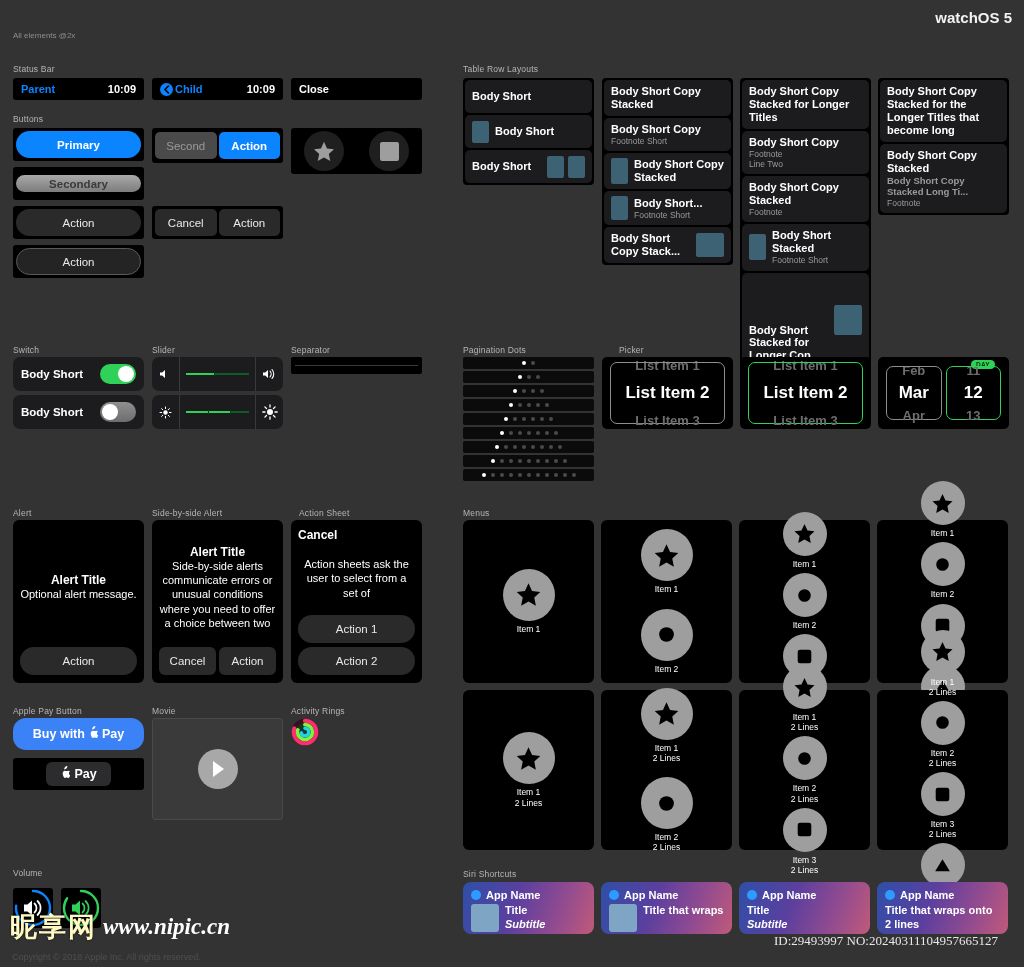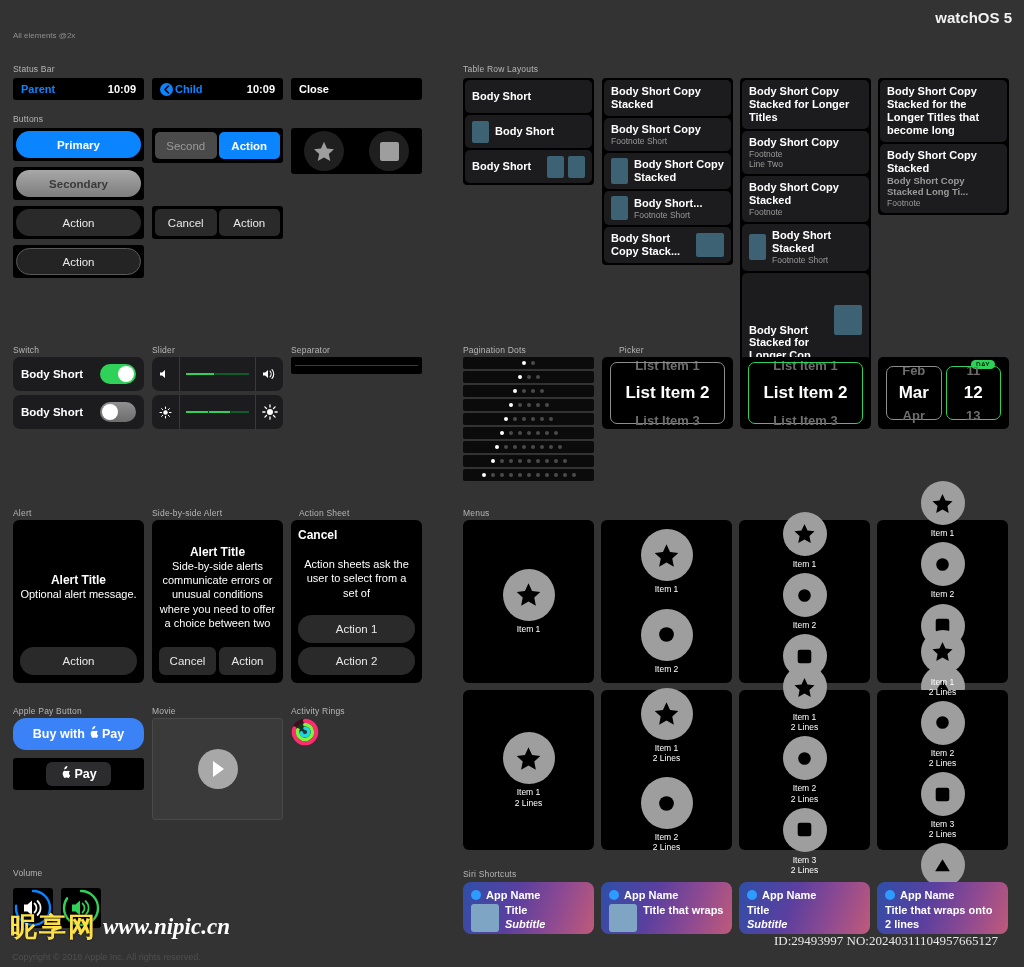--- a/index.html
+++ b/index.html
@@ -104,21 +104,21 @@
   .siri-body { display:flex; gap:6px; margin-top:3px;}
   .siri-thumb { width:28px; height:28px; background:#7ea6c4; border-radius:3px; flex:none;}
   .siri-txt .t { font-size:11px; font-weight:bold; line-height:1.25;}
   .siri-txt .s { font-size:11px; font-style:italic; font-weight:bold; line-height:1.25;}
 
   
   .volbox { width:40px; height:40px; background:#000; border-radius:3px; display:flex; align-items:center; justify-content:center;}
 
   
   .wm { position:absolute; left:10px; bottom:22px; display:flex; align-items:center; gap:6px; pointer-events:none;}
-  .wm-cn { font-size:27px; font-weight:bold; color:#fde047; letter-spacing:2px; font-family:"DejaVu Sans", sans-serif; text-shadow:0 0 2px #000;}
+  .wm-cn { font-size:27px; font-weight:bold; color:#fef9c3; letter-spacing:2px; font-family:"DejaVu Sans", sans-serif; text-shadow:0 0 2px #000;}
   .wm-url { font-size:23px; font-style:italic; font-weight:bold; color:#fff; font-family:"Liberation Serif", serif;}
   .copyr { position:absolute; left:12px; bottom:5px; font-size:9px; color:#4f4f4f;}
   .idline { position:absolute; right:26px; bottom:18px; font-size:13px; color:#e8e8e8; font-family:"Liberation Serif", serif;}
 </style>
 </head>
 <body>
 
 <div class="page">
 
   <div class="hdr-sub">All elements @2x</div>
@@ -141,21 +141,21 @@
   <div class="sb" style="position:absolute;left:291px;top:78px;width:131px;">
     <span class="cl">Close</span>
   </div>
 
   <div class="sec-label" style="left:13px;top:114px;">Buttons</div>
 
   <div class="btnbox" style="position:absolute;left:13px;top:128px;width:131px;height:33px;padding:3px;">
     <div class="pill primary" style="width:100%;height:27px;">Primary</div>
   </div>
   <div class="btnbox" style="position:absolute;left:13px;top:167px;width:131px;height:33px;padding:3px;">
-    <div class="pill secondary" style="width:100%;height:27px;">Secondary</div>
+    <div class="pill secondary" style="width:100%;height:17px;">Secondary</div>
   </div>
   <div class="btnbox" style="position:absolute;left:13px;top:206px;width:131px;height:33px;padding:3px;">
     <div class="pill dark" style="width:100%;height:27px;">Action</div>
   </div>
   <div class="btnbox" style="position:absolute;left:13px;top:245px;width:131px;height:33px;padding:3px;">
     <div class="pill outline" style="width:100%;height:27px;">Action</div>
   </div>
 
   <div class="btnbox" style="position:absolute;left:152px;top:128px;width:131px;height:35px;padding:3px;gap:2px;">
     <div class="pill grey" style="flex:1;height:27px;border-radius:5px;">Second</div>

